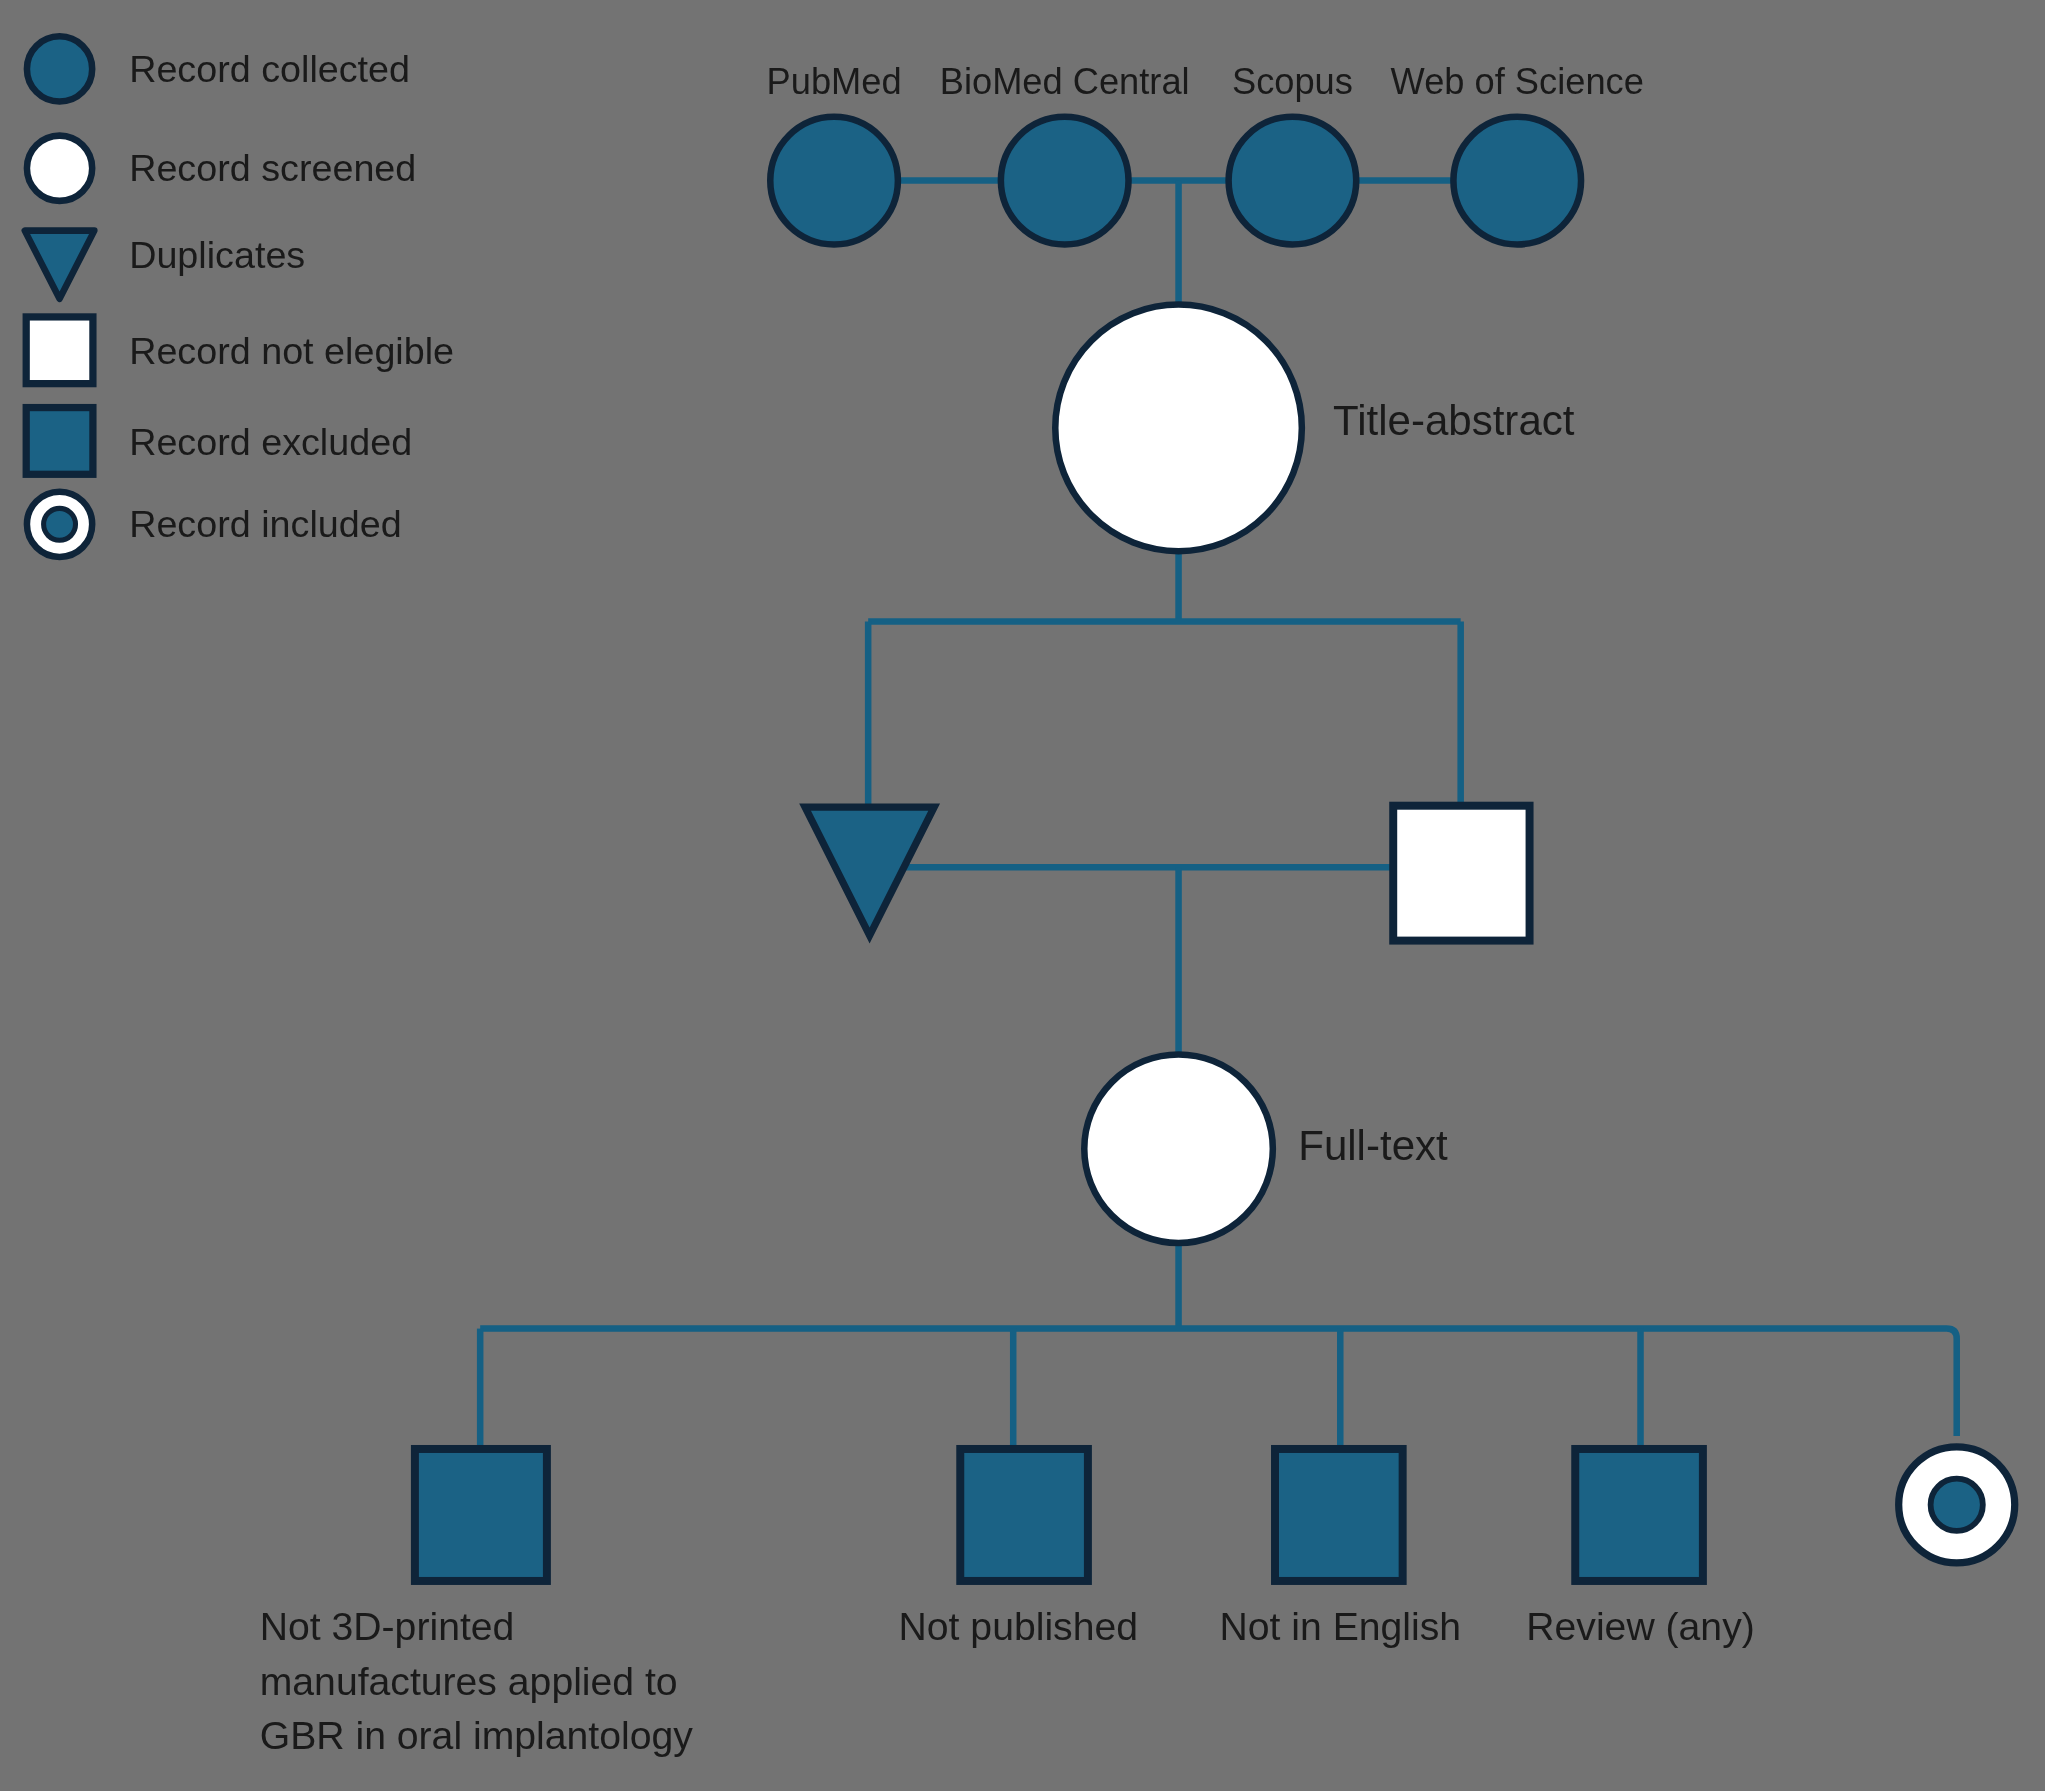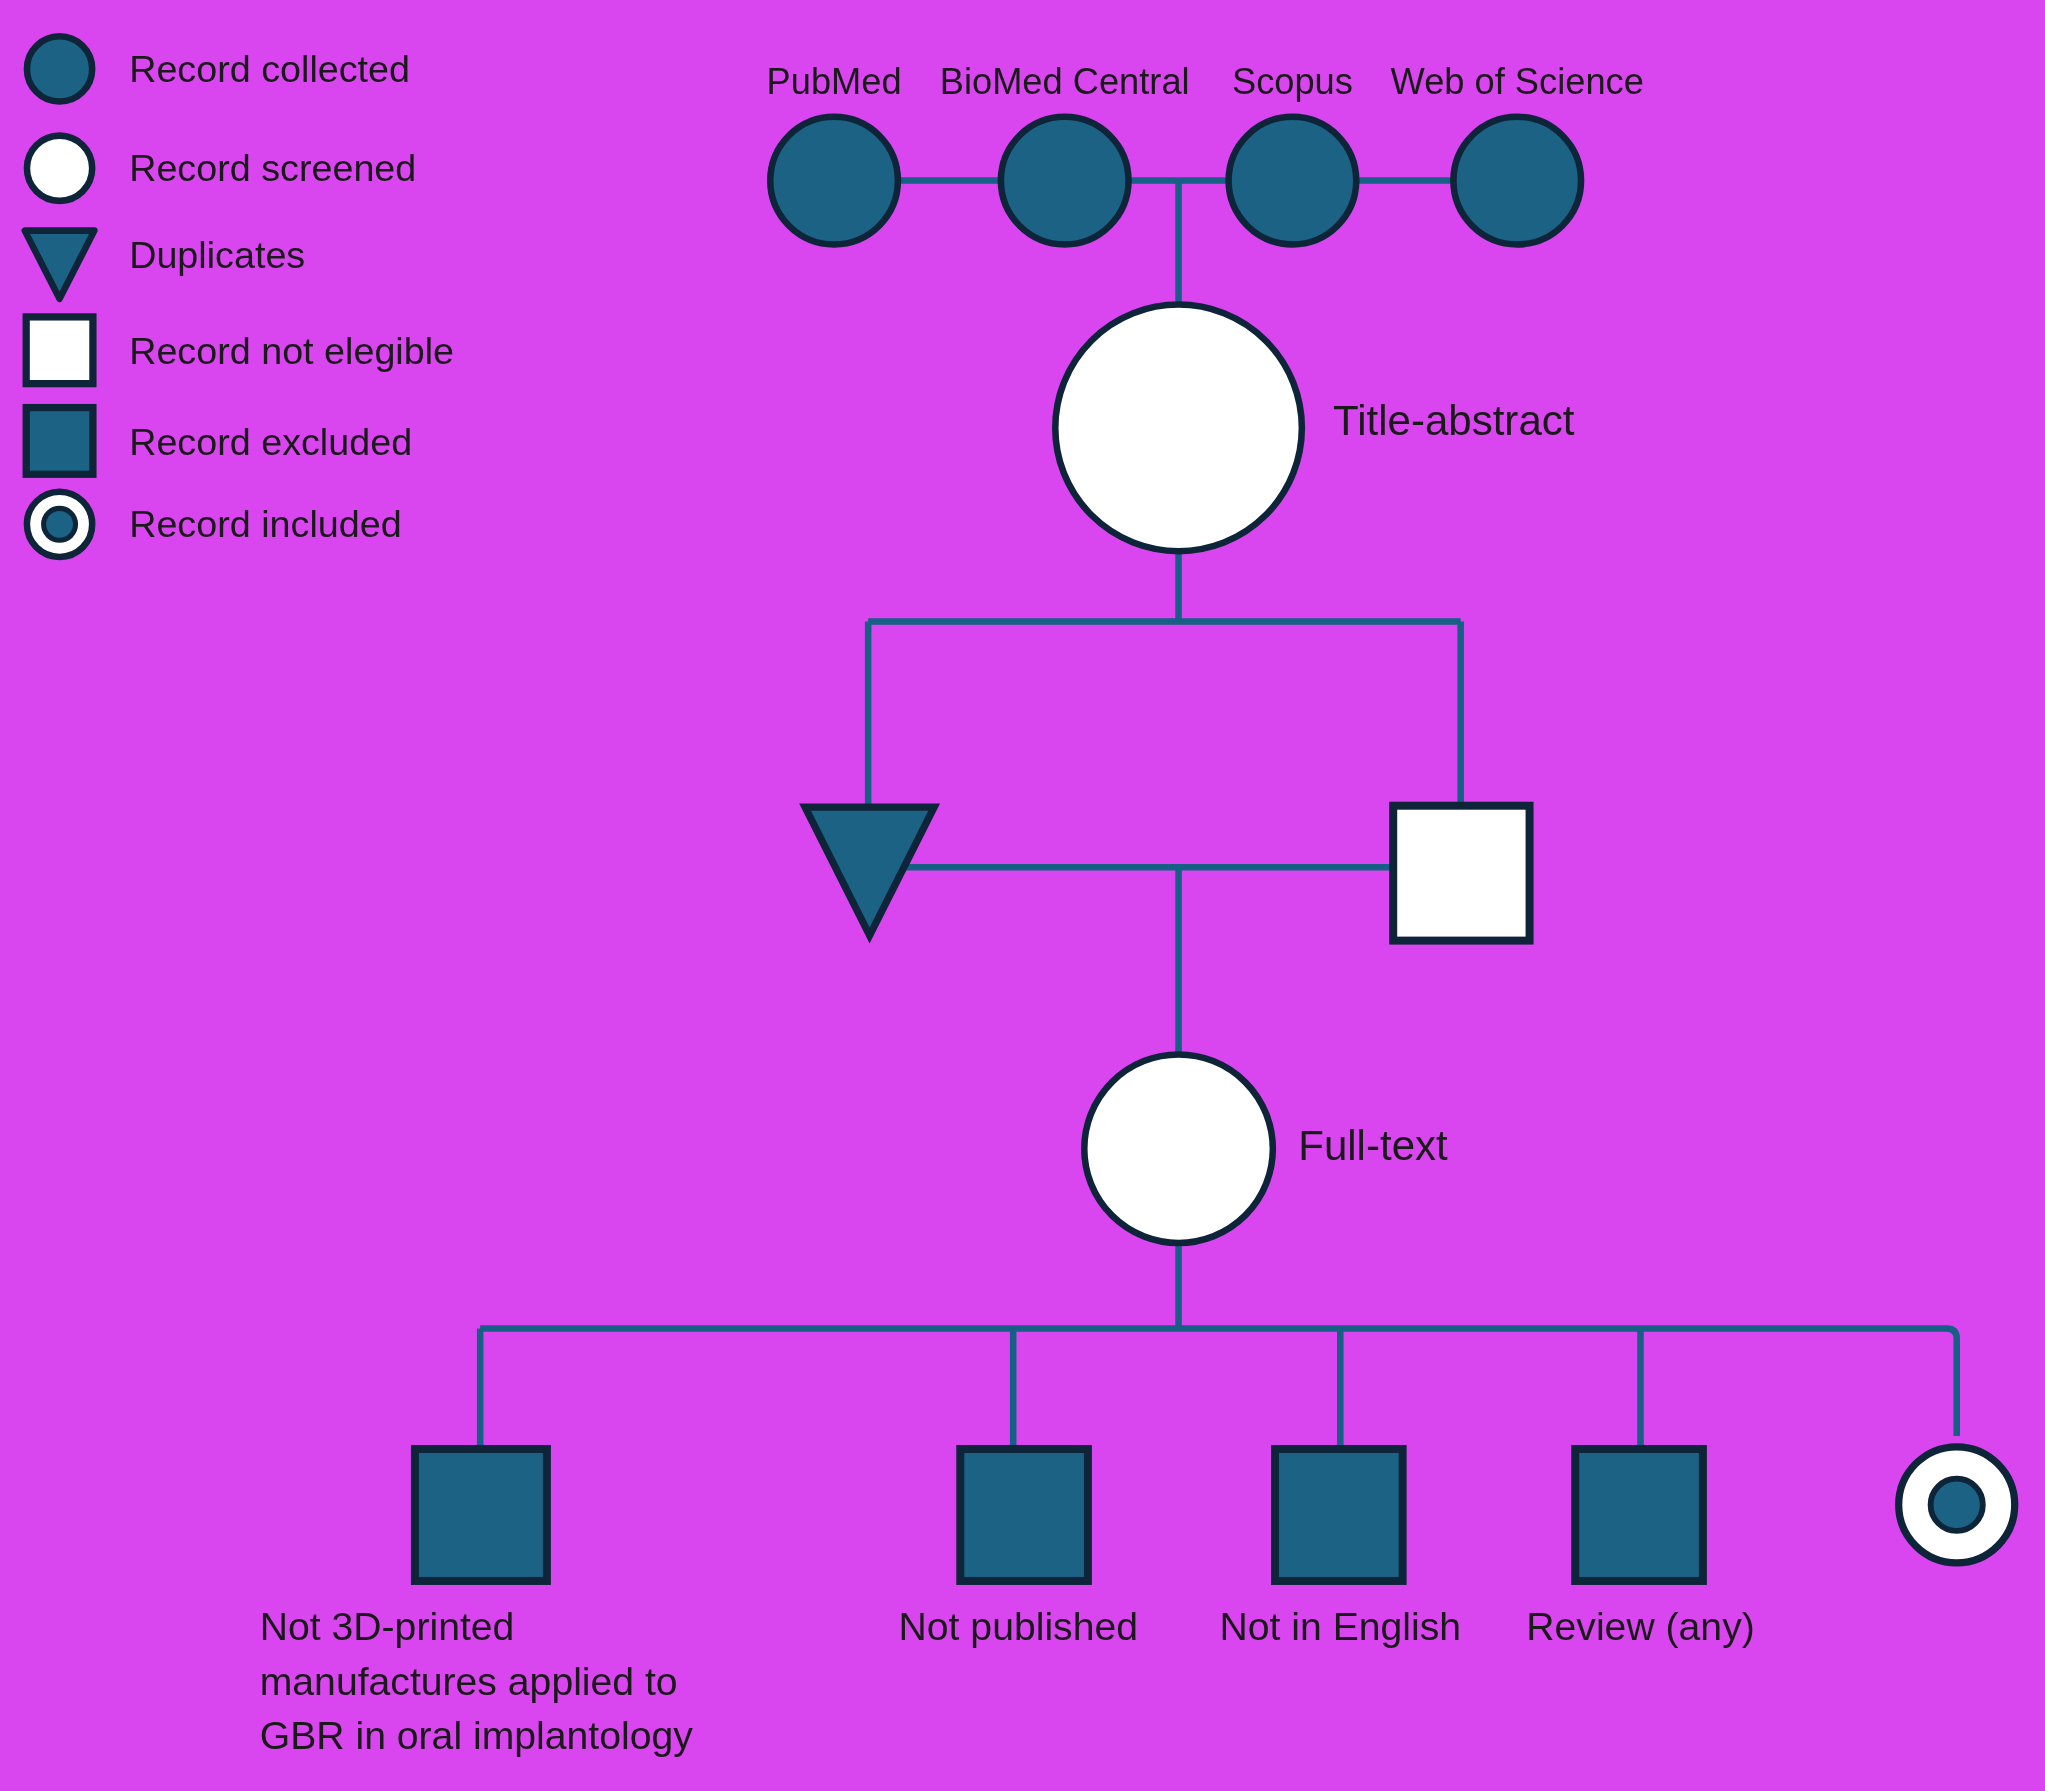--- a/index.html
+++ b/index.html
@@ -12,21 +12,21 @@
     font-family: "Liberation Sans", sans-serif;
     width: 2046px;
     height: 1792px;
     overflow: hidden;
     position: relative;
   }
   #stage {
     position: relative;
     width: 2046px;
     height: 1792px;
-    background: #d946ef;
+    background: #737373;
   }
   svg#diagram {
     position: absolute;
     top: 0;
     left: 0;
     width: 2046px;
     height: 1792px;
     display: block;
   }
   .legend-label,

